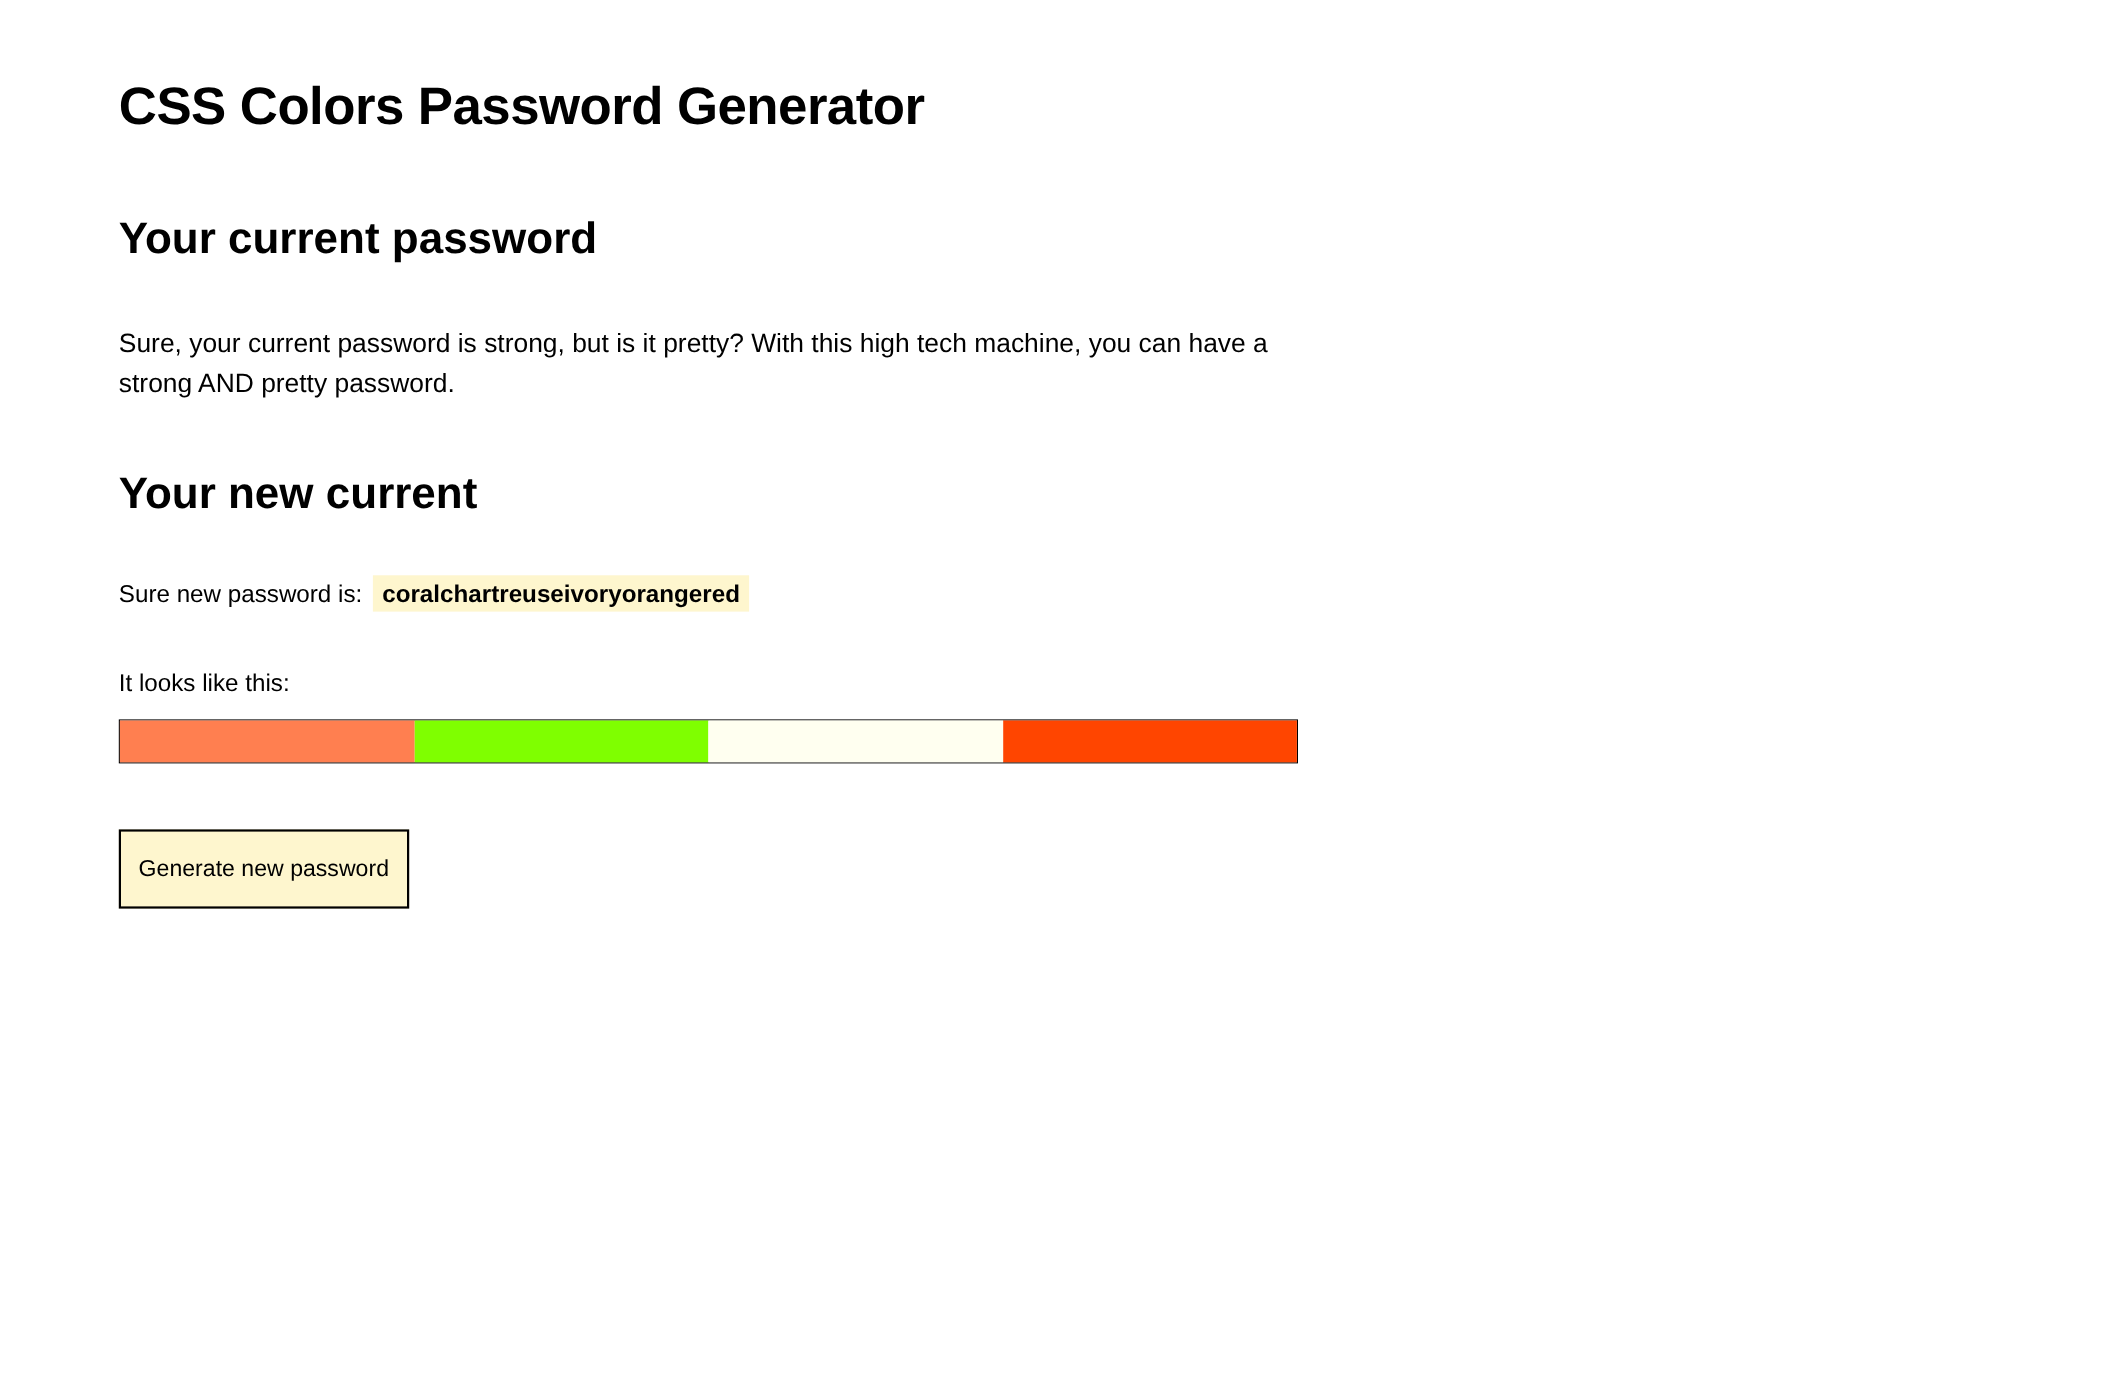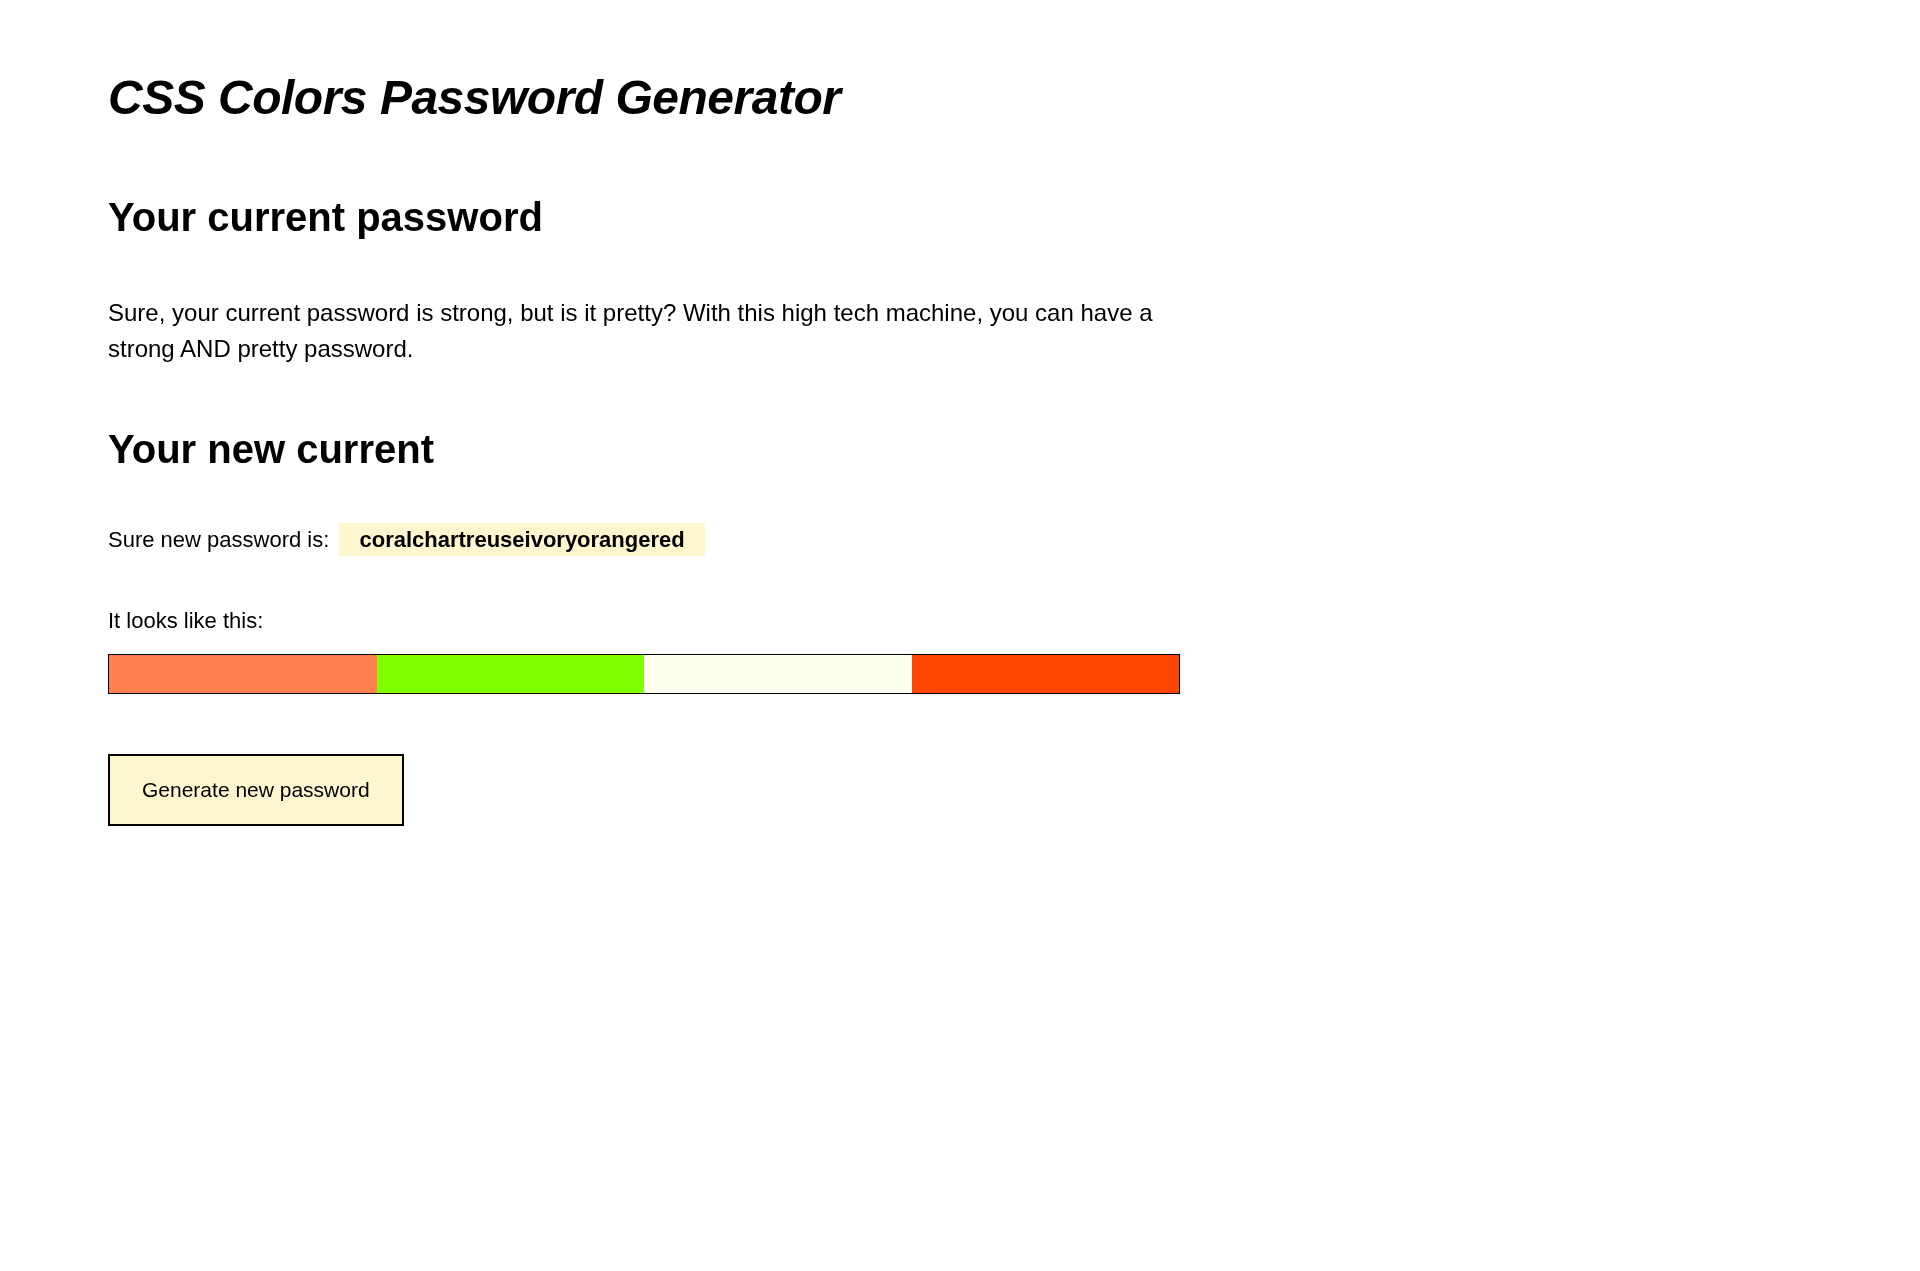--- a/index.html
+++ b/index.html
@@ -11,41 +11,40 @@
       font-family: -apple-system, BlinkMacSystemFont, "Segoe UI", Helvetica, Arial, sans-serif;
       background: #ffffff;
       color: #000000;
       padding: 70px 108px;
     }
     .page-title {
       font-size: 48px;
       font-weight: 800;
       letter-spacing: -0.5px;
       margin-bottom: 70px;
-      font-style: italic;
     }
     .section-heading {
       font-size: 40px;
       font-weight: 700;
       margin-bottom: 55px;
     }
     .intro-text {
       font-size: 24px;
       line-height: 1.5;
       margin-bottom: 60px;
       max-width: 1080px;
     }
     .password-line {
       font-size: 22px;
       margin-bottom: 55px;
     }
     .password-value {
       font-weight: 700;
       background: #FEF6CE;
-      padding: 4px 20px;
+      padding: 4px 8px;
       margin-left: 4px;
     }
     .preview-label {
       font-size: 22px;
       margin-bottom: 20px;
     }
     .color-preview {
       display: flex;
       width: 1072px;
       height: 40px;
@@ -55,21 +54,21 @@
     .swatch {
       flex: 1;
       height: 100%;
     }
     .swatch + .swatch {
       border-left: none;
     }
     .generate-button {
       font-family: inherit;
       font-size: 21px;
-      padding: 22px 32px;
+      padding: 22px 16px;
       background: #FEF6CE;
       border: 2px solid #000000;
       cursor: pointer;
     }
   </style>
 </head>
 <body>
 
 
 

